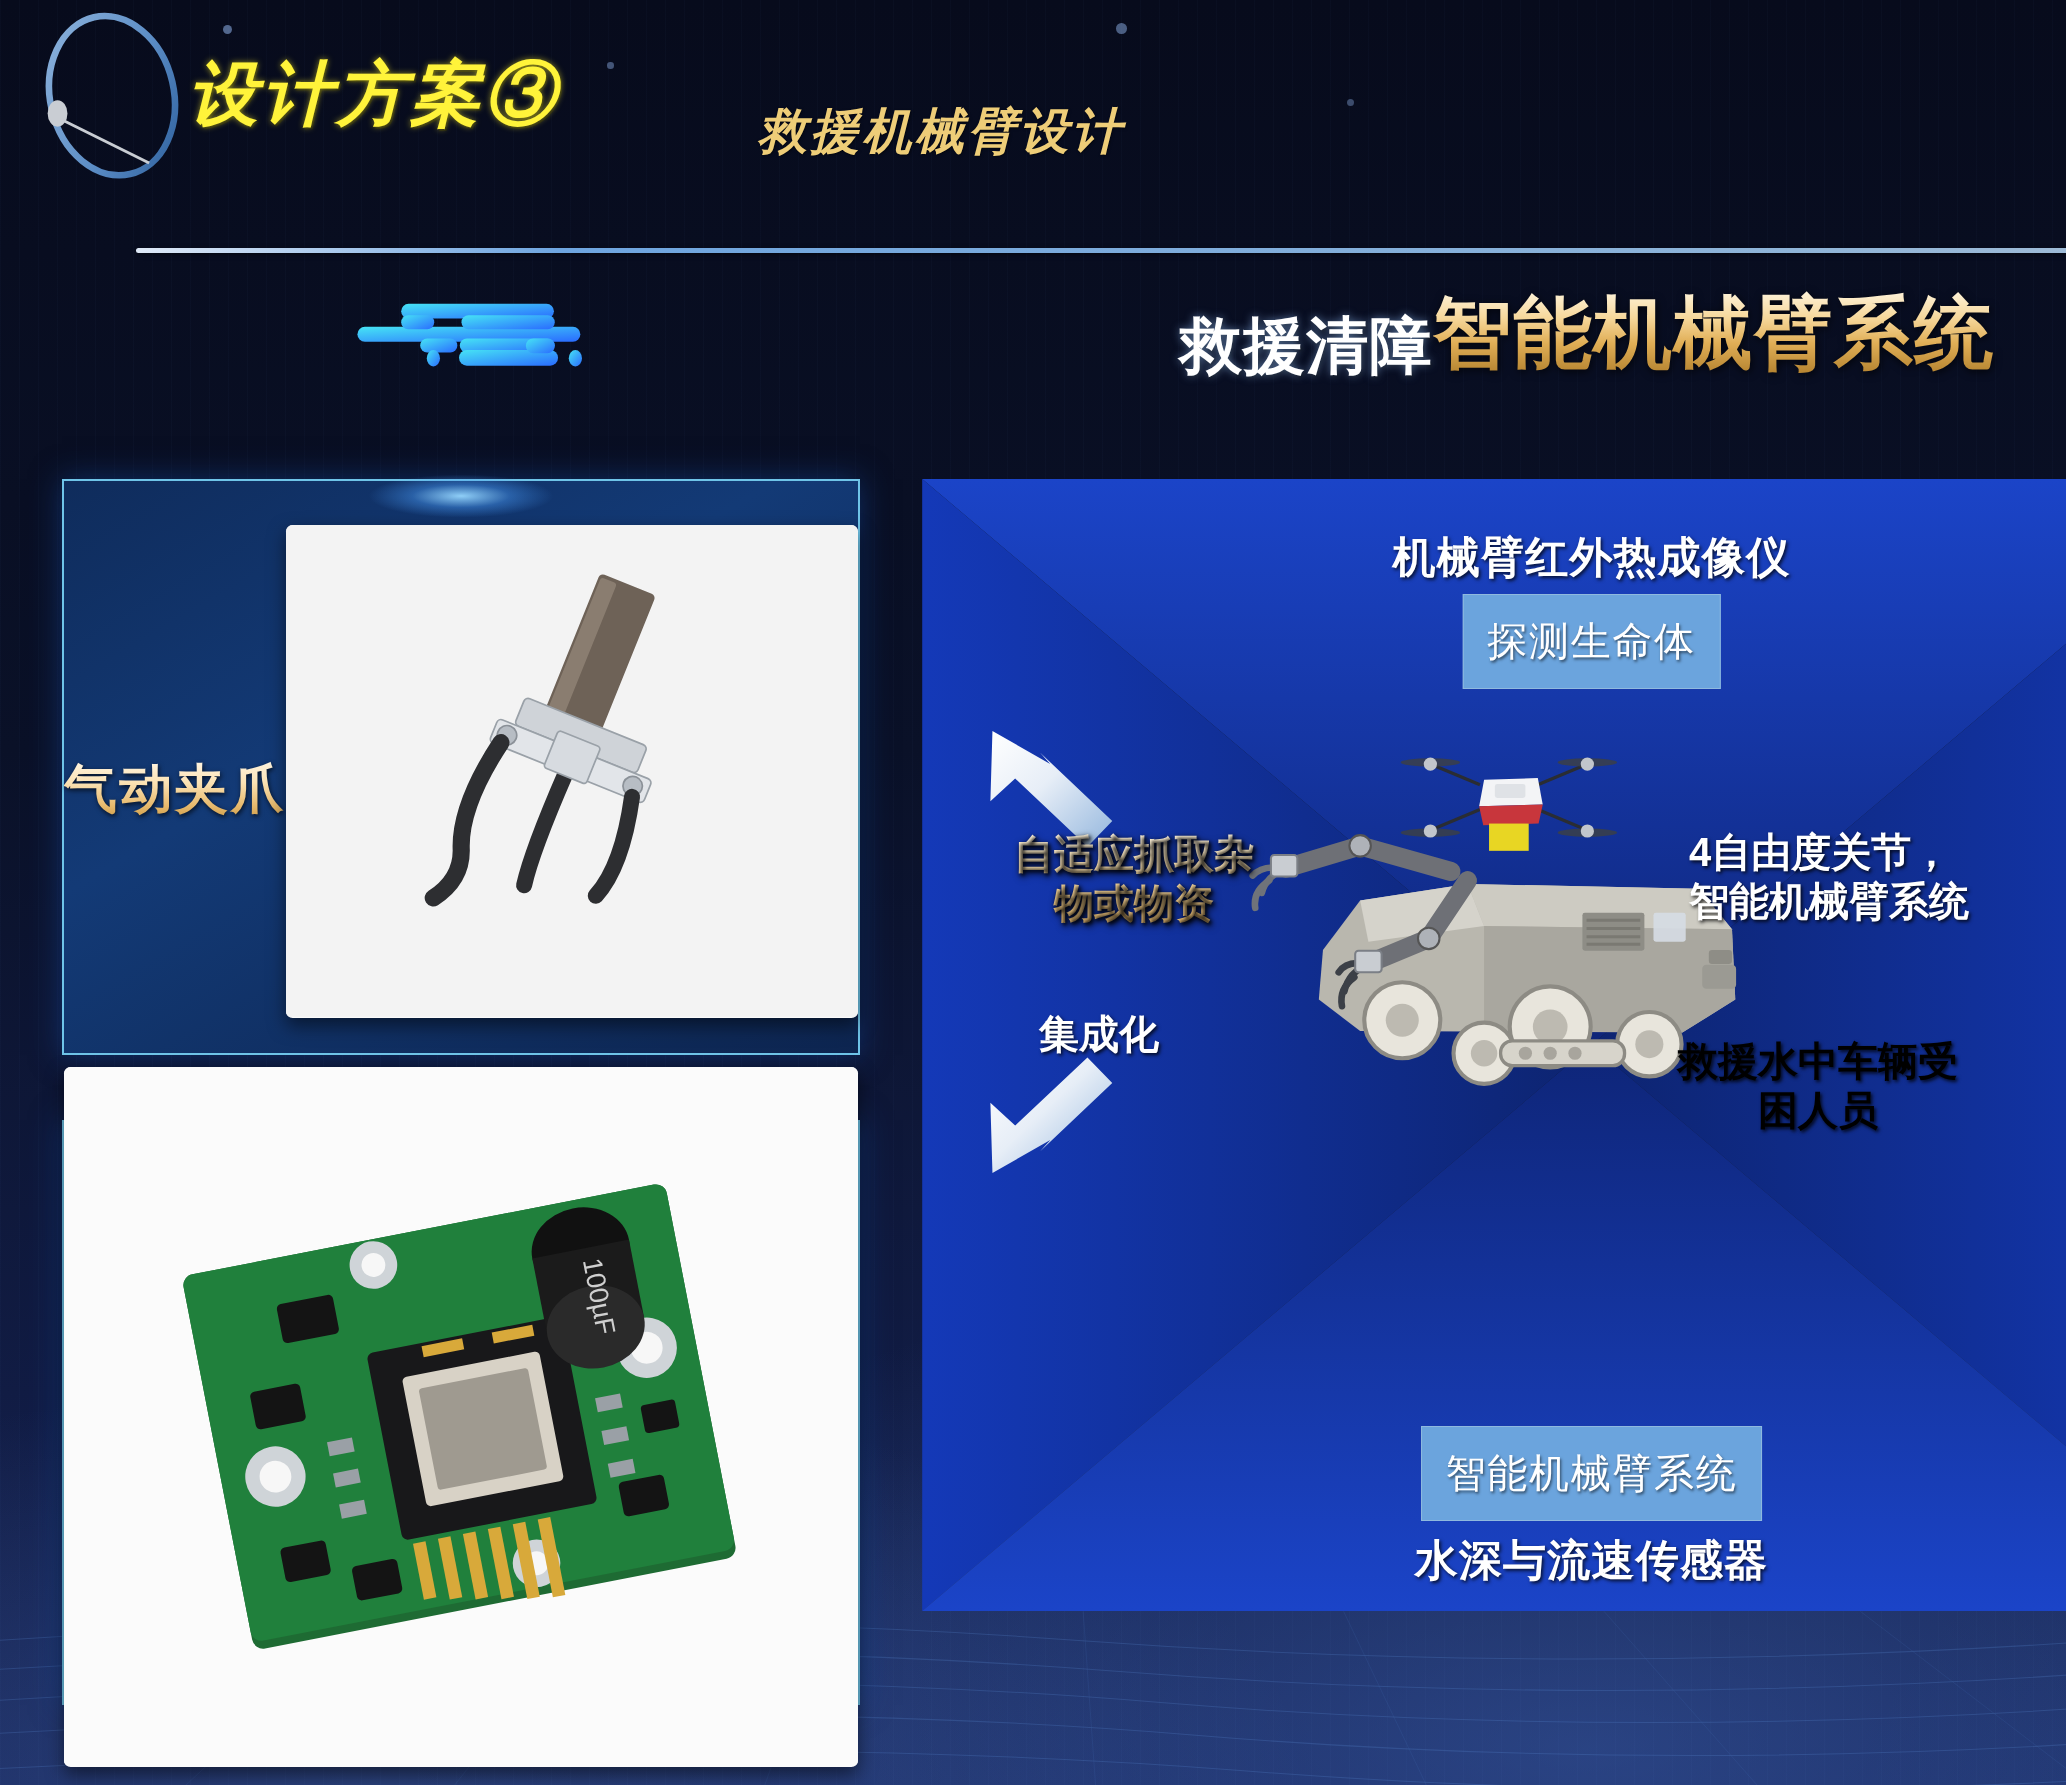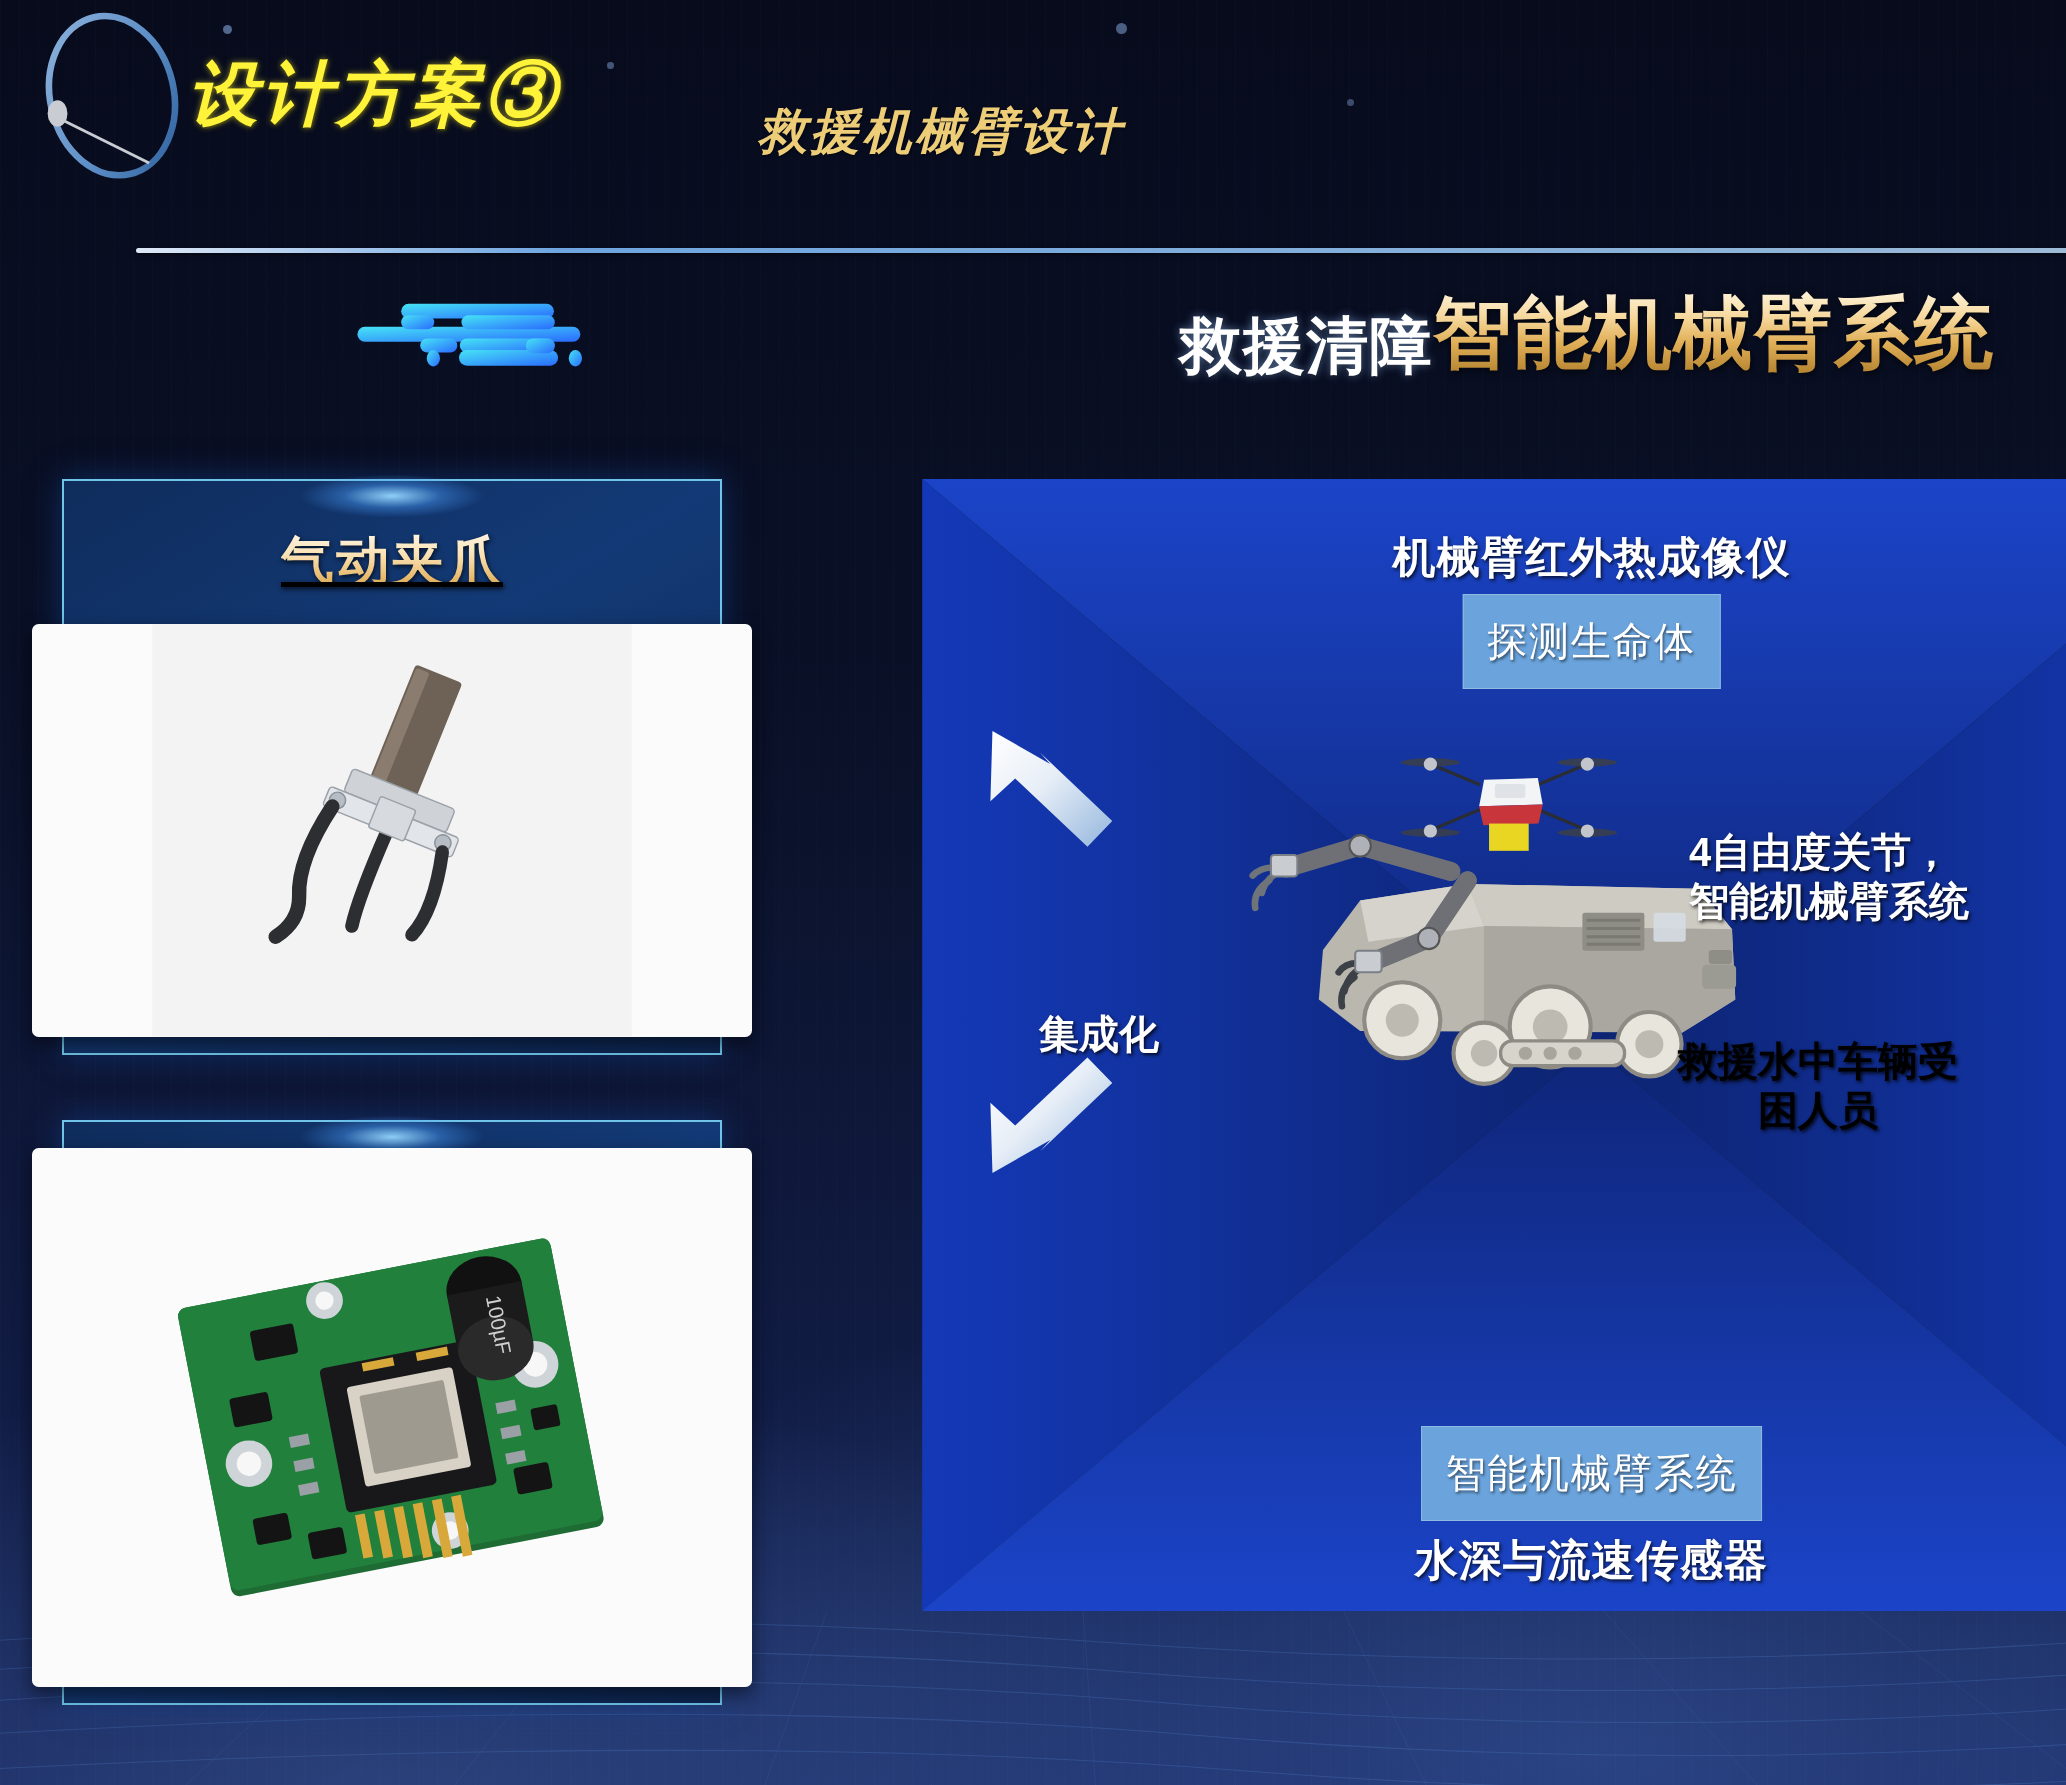--- a/index.html
+++ b/index.html
@@ -62,25 +62,25 @@
   }
   #banner .gold{
     font-size:79px; font-weight:700; letter-spacing:1.2px;
     background:linear-gradient(180deg,#fff6e0 0%,#f6d79a 34%,#e0ae56 62%,#b07f2c 100%);
     -webkit-background-clip:text; background-clip:text; color:transparent;
     filter:drop-shadow(1.7px 2.5px 4.1px rgba(0,0,0,.72));
     text-align:right;
   }
 
   
-  .card{ position:absolute; width:660px;
+  .card{ position:absolute; width:798px;
     border:2.1px solid #6fc4e8;
     background:linear-gradient(150deg,#0f2c5c 0%,#133a76 40%,#0d2550 100%);
     box-shadow:0 0 29px rgba(20,70,150,.55);
-    display:flex; flex-direction:column; align-items:center;text-decoration:underline;}
+    display:flex; flex-direction:row; align-items:center;}
   #card-tl{ left:62px;  top:479px; height:576px;}
   #card-bl{ left:62px;  top:1120px; height:585px;}
   .card-glow{ position:absolute; top:-5.8px; left:50%; transform:translateX(-50%);
     width:256px; height:50px; pointer-events:none;
     background:radial-gradient(ellipse 50% 60% at 50% 42%, rgba(150,215,255,.95) 0%, rgba(70,150,240,.45) 38%, rgba(20,60,140,0) 72%);}
   .card-title{ margin-top:45px; font-size:53px; font-weight:700; letter-spacing:2.5px;
     background:linear-gradient(180deg,#fffaf0 0%,#fbe2b4 40%,#e7b96c 72%,#c08f3a 100%);
     -webkit-background-clip:text; background-clip:text; color:transparent;
     filter:drop-shadow(1.7px 2.5px 2.9px rgba(0,0,0,.72)); white-space:nowrap;}
   .card-photo{ margin-top:26px; width:720px; flex:1; margin-bottom:16.5px;
@@ -398,20 +398,24 @@
           <path d="M286 586 q -38 28 -30 70"></path>
         </g>
         <rect x="84" y="290" width="64" height="52" rx="8" fill="#c9cdd2" stroke="#7b7f86" stroke-width="5"></rect>
         <rect x="288" y="522" width="64" height="52" rx="8" fill="#c9cdd2" stroke="#7b7f86" stroke-width="5"></rect>
       </g>
     </svg>
 
     <div id="center-label-top">机械臂红外热成像仪</div>
     <div class="badge" id="badge-top">探测生命体</div>
 
+    <div class="ann gold" id="ann-tl">
+      <div>自适应抓取杂</div>
+      <div>物或物资</div>
+    </div>
     <div class="ann white" id="ann-bl">
       <div>集成化</div>
     </div>
     <div class="ann white" id="ann-tr">
       <div>4自由度关节，</div>
       <div>智能机械臂系统</div>
     </div>
     <div class="ann" id="ann-br">
       <div class="mix"><span class="white">救援</span><span class="gold">水中车辆受</span></div>
       <div class="mix gold" style="text-align:center">困人员</div>

